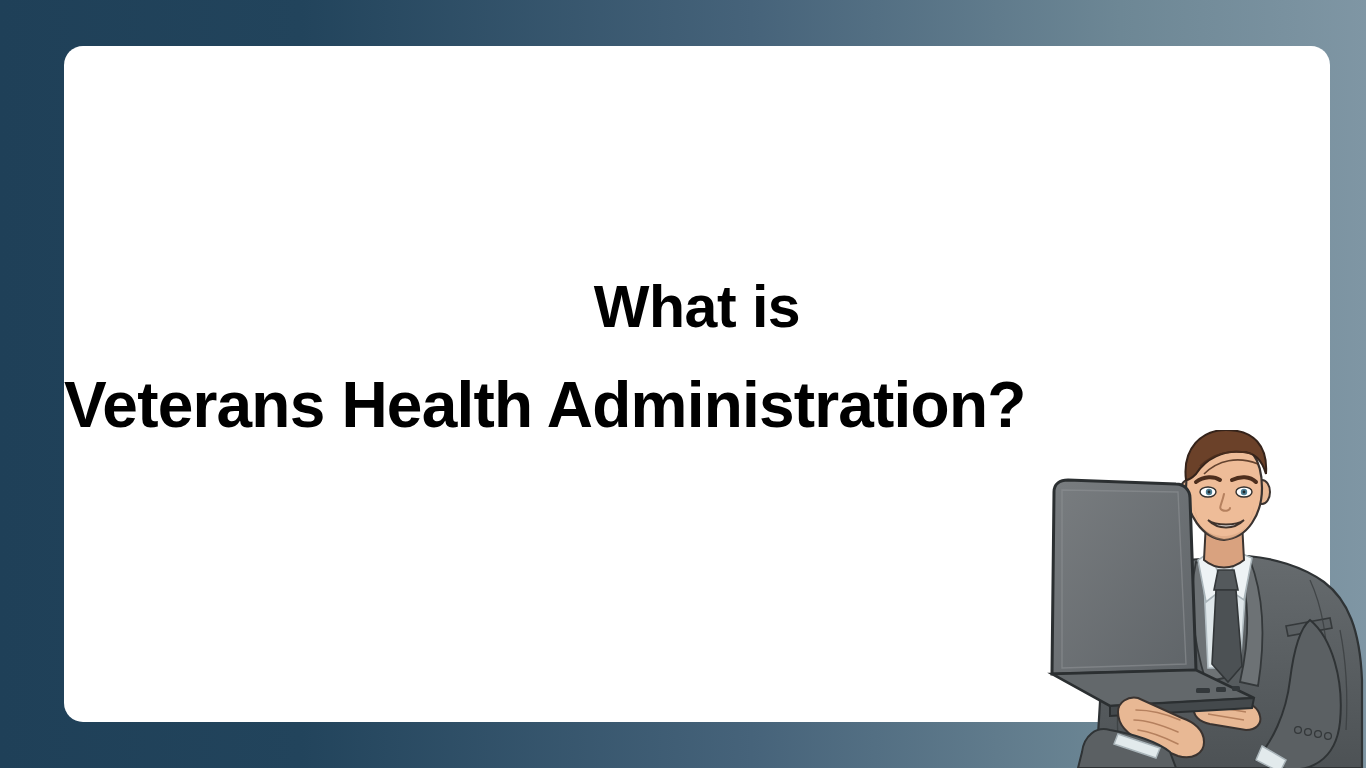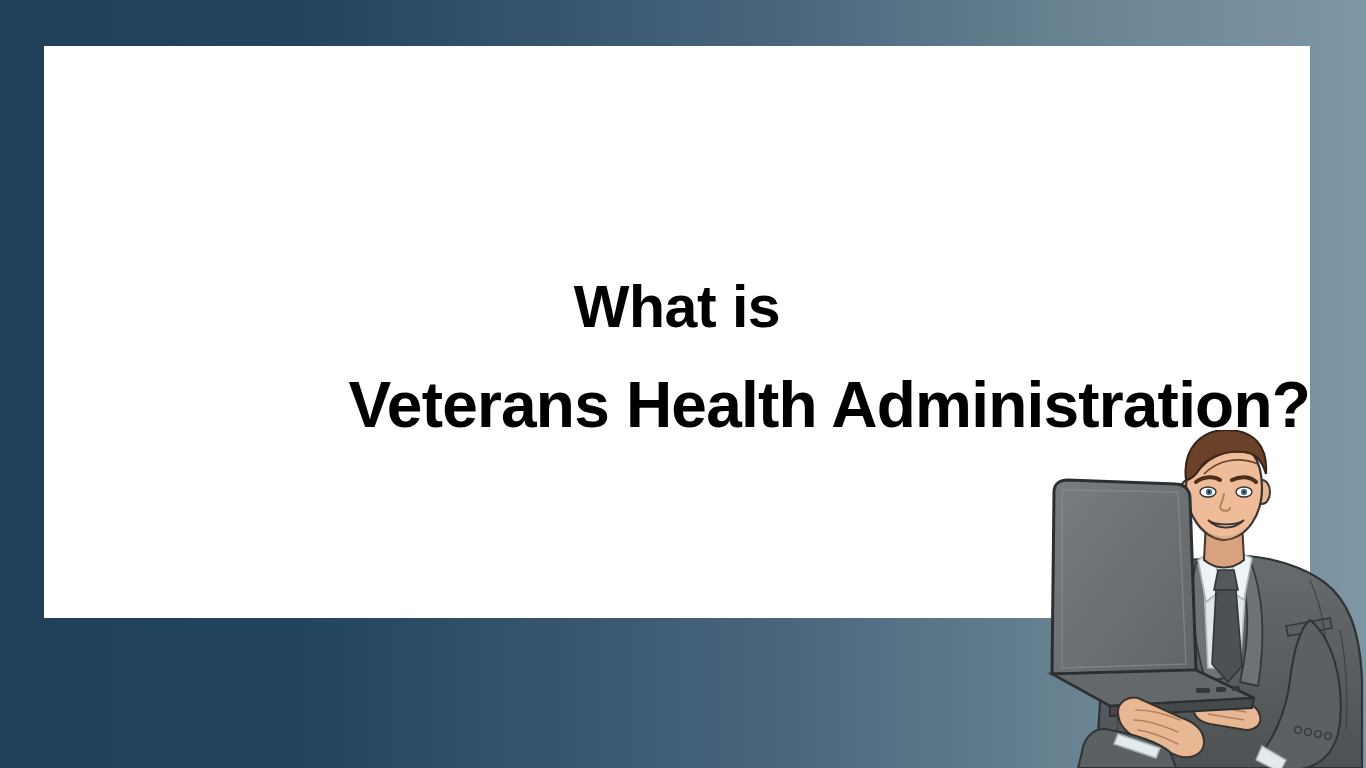--- a/index.html
+++ b/index.html
@@ -10,24 +10,25 @@
     font-family:"Liberation Sans", sans-serif;
   }
   #slide {
     position:relative;
     width:1366px; height:768px;
     background:linear-gradient(to right, #1f4058 0%, #22445c 22%, #46637a 55%, #6d8795 82%, #7f96a4 100%);
   }
   
   #panel {
     position:absolute;
-    left:44px; top:46px;
-    width:1266px; height:572px;
+    left:64px; top:46px;
+    width:1266px; height:676px;
     background:#ffffff;
     overflow:hidden;
+    border-radius:19px;
   }
   
   #title-block {
     position:absolute;
     left:0; top:0; width:1266px;
     text-align:center;
     padding-top:0;
   }
   .title-line-1 {
     position:absolute;
@@ -36,21 +37,21 @@
     font-size:59px;
     font-weight:bold;
     color:#000000;
     letter-spacing:-0.5px;
     line-height:1;
     white-space:nowrap;
   }
   .title-line-2 {
     position:absolute;
     left:0; top:327px; width:1266px;
-    text-align:right;
+    text-align:left;
     font-size:64px;
     font-weight:bold;
     color:#000000;
     letter-spacing:-0.8px;
     line-height:1;
     white-space:nowrap;
   }
 
   
   #illustration {

